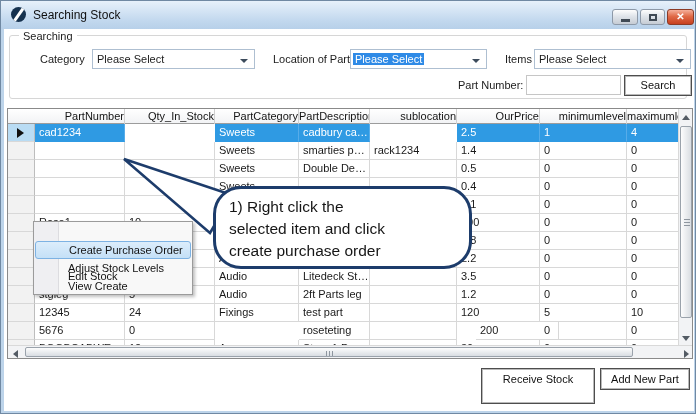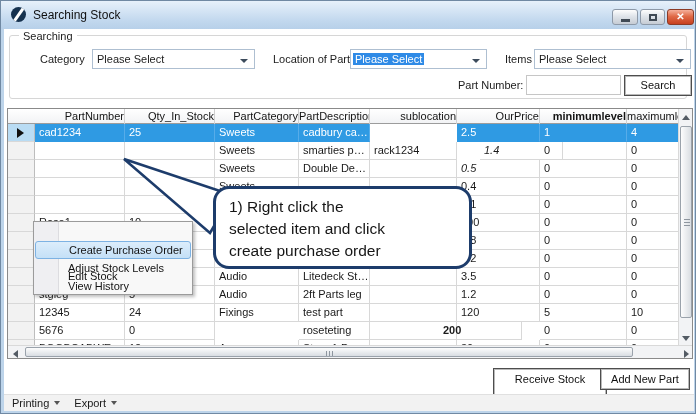--- a/index.html
+++ b/index.html
@@ -108,21 +108,21 @@
   .ctxgutter { position:absolute; left:0; top:0; bottom:0; width:25px; background:#efeff2;
                border-right:1px solid #dcdce0; }
   .ctxitem { position:absolute; left:1px; right:1px; height:18px; line-height:18px;
              padding-left:33px; color:#121212; font-size:11px; }
   .ctxitem.hl { background:linear-gradient(#dcedfb,#c4e0f7); border:1px solid #7db2e3;
                 border-radius:3px; line-height:16px; }
 
   
   .tailsvg { position:absolute; left:110px; top:118px; z-index:30; }
   .callout { position:absolute; left:209px; top:157px; width:259px; height:83px;
-             background:#fff; border:3px solid #1d3c6b; border-radius:16px; z-index:31;
+             background:#fff; border:3px solid #1d3c6b; border-radius:28px; z-index:31;
              padding:7px 6px 0 13px; }
   .callout .cl { font-size:15.5px; line-height:22px; color:#161616; white-space:nowrap; }
 
   
   .menustrip { position:absolute; left:0; bottom:0; width:690px; height:17px;
                background:#f2f2f2; border-top:1px solid #e0e0e0; }
   .menuitem { position:relative; float:left; height:17px; line-height:16px; padding:0 6px 0 8px;
               color:#1a1a1a; }
   .menuitem .dn { display:inline-block; margin-left:5px; width:0; height:0; vertical-align:2px;
                   border-left:3px solid transparent; border-right:3px solid transparent;
@@ -183,55 +183,54 @@
 
     <div class="grid">
       <div class="rowhdrtop"></div>
       <div class="gheader" id="gheader">
           <div class="gheadcell" style="left: 27px; width: 90px;">PartNumber</div>
           <div class="gheadcell" style="left: 117px; width: 90px;">Qty_In_Stock</div>
           <div class="gheadcell" style="left: 207px; width: 84px;">PartCategory</div>
           <div class="gheadcell" style="left: 291px; width: 71px;">PartDescription</div>
           <div class="gheadcell" style="left: 362px; width: 87px;">sublocation</div>
           <div class="gheadcell" style="left: 449px; width: 83px;">OurPrice</div>
-          <div class="gheadcell" style="left: 532px; width: 87px; font-weight: bold;">minimumlevel</div>
+          <div class="gheadcell" style="left: 532px; width: 87px;">minimumlevel</div>
           <div class="gheadcell" style="left: 619px; width: 53px;">maximumlev</div>
         </div>
       <div id="grows">
           <div class="grow sel" style="top: 15px;">
             <div class="rowhdr">
               <span class="selarrow"></span>
             </div>
             <div class="gcell" style="left: 27px; width: 90px;">cad1234</div>
-            <div class="gcell" style="left: 117px; width: 90px;">25</div>
             <div class="gcell" style="left: 207px; width: 84px;">Sweets</div>
             <div class="gcell" style="left: 291px; width: 71px;">cadbury caramel ...</div>
             <div class="gcell" style="left: 449px; width: 83px;">2.5</div>
             <div class="gcell" style="left: 532px; width: 87px;">1</div>
             <div class="gcell" style="left: 619px; width: 53px;">4</div>
           </div>
           <div class="grow" style="top: 33px;">
             <div class="rowhdr"></div>
             <div class="gcell" style="left: 27px; width: 90px;"></div>
             <div class="gcell" style="left: 117px; width: 90px;"></div>
             <div class="gcell" style="left: 207px; width: 84px;">Sweets</div>
             <div class="gcell" style="left: 291px; width: 71px;">smarties packet</div>
             <div class="gcell" style="left: 362px; width: 87px;">rack1234</div>
-            <div class="gcell" style="left: 472px; width: 83px; font-style: italic;">1.4</div>
+            <div class="gcell" style="left: 449px; width: 83px;">1.4</div>
             <div class="gcell" style="left: 532px; width: 87px;">0</div>
             <div class="gcell" style="left: 619px; width: 53px;">0</div>
           </div>
           <div class="grow" style="top: 51px;">
             <div class="rowhdr"></div>
             <div class="gcell" style="left: 27px; width: 90px;"></div>
             <div class="gcell" style="left: 117px; width: 90px;"></div>
             <div class="gcell" style="left: 207px; width: 84px;">Sweets</div>
             <div class="gcell" style="left: 291px; width: 71px;">Double Decker</div>
             <div class="gcell" style="left: 362px; width: 87px;"></div>
-            <div class="gcell" style="left: 449px; width: 83px; font-style: italic;">0.5</div>
+            <div class="gcell" style="left: 449px; width: 83px;">0.5</div>
             <div class="gcell" style="left: 532px; width: 87px;">0</div>
             <div class="gcell" style="left: 619px; width: 53px;">0</div>
           </div>
           <div class="grow" style="top: 69px;">
             <div class="rowhdr"></div>
             <div class="gcell" style="left: 27px; width: 90px;"></div>
             <div class="gcell" style="left: 117px; width: 90px;"></div>
             <div class="gcell" style="left: 207px; width: 84px;">Sweets</div>
             <div class="gcell" style="left: 291px; width: 71px;"></div>
             <div class="gcell" style="left: 362px; width: 87px;"></div>
@@ -315,21 +314,21 @@
             <div class="gcell" style="left: 449px; width: 83px;">120</div>
             <div class="gcell" style="left: 532px; width: 87px;">5</div>
             <div class="gcell" style="left: 619px; width: 53px;">10</div>
           </div>
           <div class="grow" style="top: 213px;">
             <div class="rowhdr"></div>
             <div class="gcell" style="left: 27px; width: 90px;">5676</div>
             <div class="gcell" style="left: 117px; width: 90px;">0</div>
             <div class="gcell" style="left: 291px; width: 71px;">roseteting</div>
             <div class="gcell" style="left: 362px; width: 87px;"></div>
-            <div class="gcell" style="left: 431px; width: 83px; font-weight: bold;">200</div>
+            <div class="gcell" style="left: 468px; width: 83px;">200</div>
             <div class="gcell" style="left: 532px; width: 87px;">0</div>
             <div class="gcell" style="left: 619px; width: 53px;">0</div>
           </div>
           <div class="grow partial" style="top: 231px;">
             <div class="rowhdr"></div>
             <div class="gcell" style="left: 27px; width: 90px;">BOOBCABWE</div>
             <div class="gcell" style="left: 117px; width: 90px;">12</div>
             <div class="gcell" style="left: 207px; width: 84px;">A</div>
             <div class="gcell" style="left: 291px; width: 71px;">Stage1 Pa</div>
             <div class="gcell" style="left: 362px; width: 87px;"></div>
@@ -353,36 +352,32 @@
           </div>
         <span class="sarrow right"></span>
       </div>
 
       <div class="ctxmenu">
         <div class="ctxgutter"></div>
         <div id="ctxitems">
             <div class="ctxitem" style="top: 1px; margin-top: 44px;">Edit Stock</div>
             <div class="ctxitem hl" style="top: 19px;">Create Purchase Order</div>
             <div class="ctxitem" style="top: 37px;">Adjust Stock Levels</div>
-            <div class="ctxitem" style="top: 55px;">View History</div>
+            <div class="ctxitem" style="top: 55px;">View Create</div>
           </div>
       </div>
     </div>
 
     <svg class="tailsvg" width="140" height="125">
       <polygon points="10,12 118,48 96,86" fill="#ffffff" stroke="#1d3c6b" stroke-width="2.5"></polygon>
     </svg>
     <div class="callout">
       <div class="cl">1) Right click the</div>
       <div class="cl">selected item and click</div>
       <div class="cl">create purchase order</div>
     </div>
 
-    <div class="pushbtn" style="left:477px; top:339px; width:114px; height:36px; line-height:21px;margin-left:12px;">Receive Stock</div>
+    <div class="pushbtn" style="left:477px; top:339px; width:114px; height:36px; line-height:21px;">Receive Stock</div>
     <div class="pushbtn" style="left:596px; top:339px; width:90px; height:22px; line-height:21px;">Add New Part</div>
 
-    <div class="menustrip">
-      <span class="menuitem"><span>Printing</span><span class="dn"></span></span>
-      <span class="menuitem"><span>Export</span><span class="dn"></span></span>
-    </div>
 
   </div>
 </div>
 
 </body></html>

